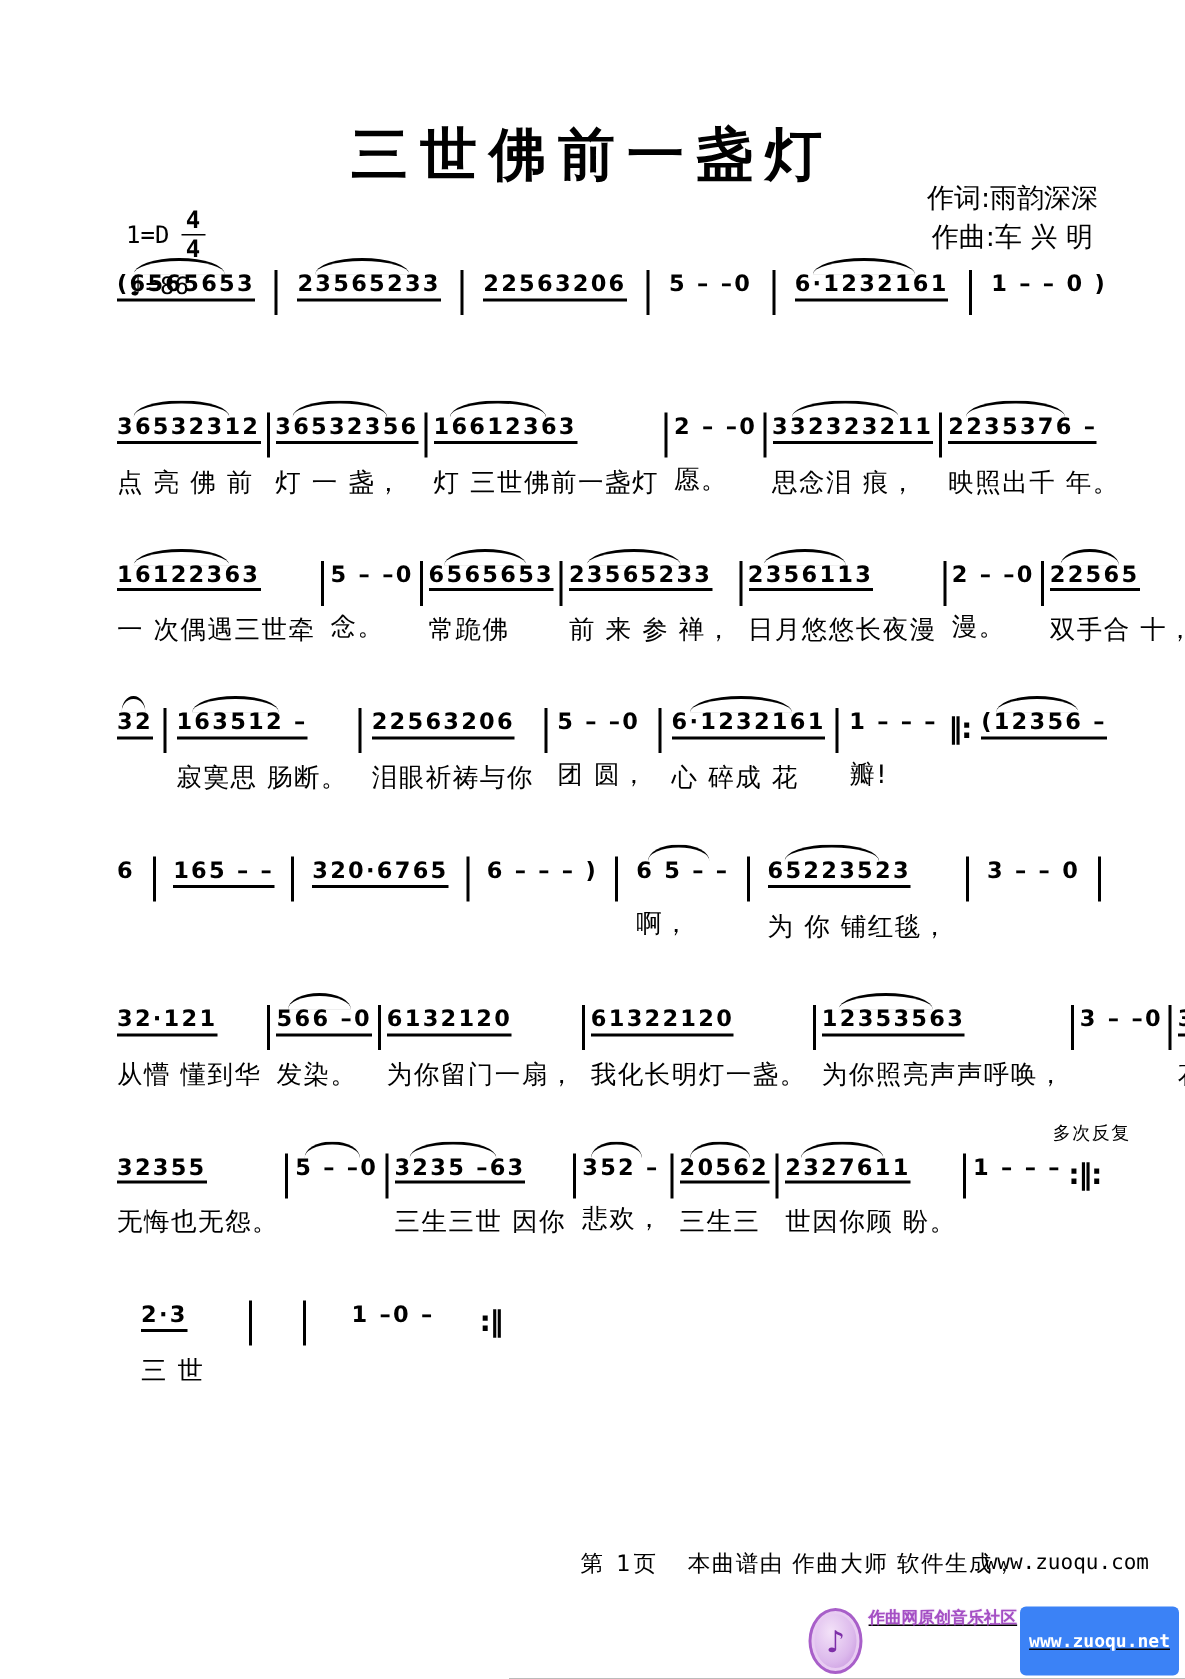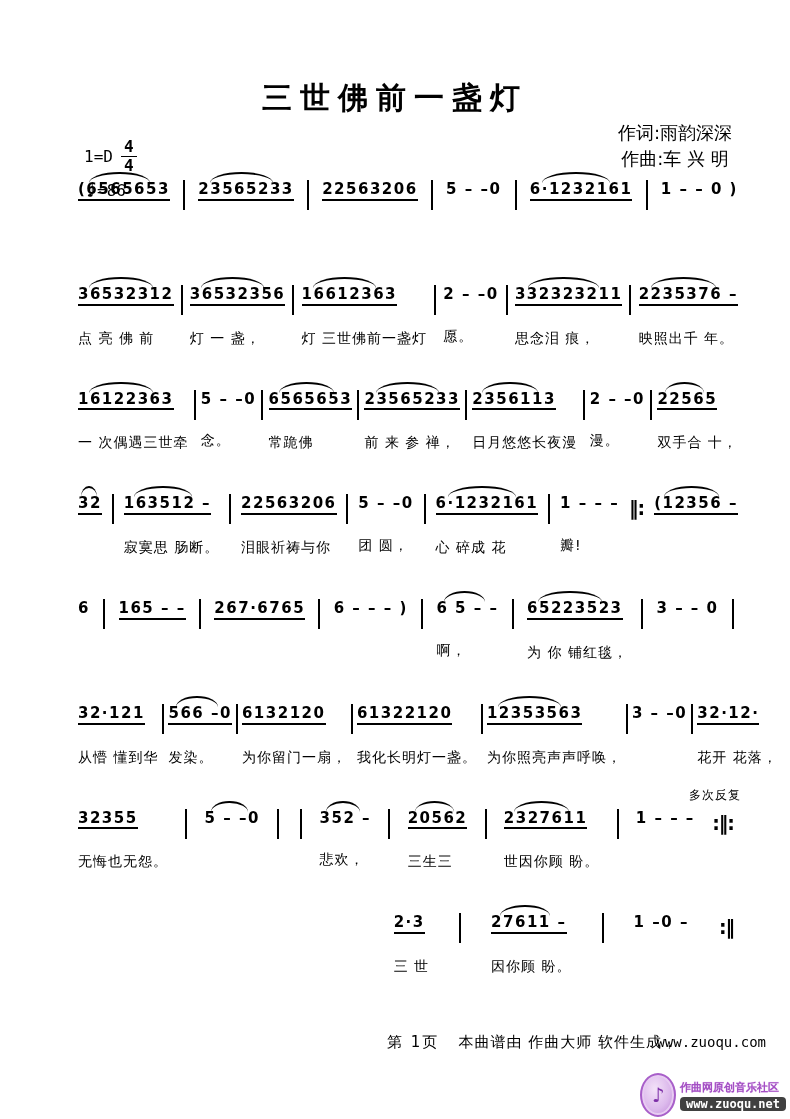--- a/index.html
+++ b/index.html
@@ -9,49 +9,49 @@
     background:#ffffff;
     margin:0 auto;
     font-family:"DejaVu Sans","Liberation Sans",sans-serif;
     color:#000;
     overflow:hidden;
   }
   
   .title{
     position:absolute;top:78px;left:0;right:0;
     text-align:center;
-    font-size:30px;font-weight:bold;letter-spacing:8px;
+    font-size:38px;font-weight:bold;letter-spacing:8px;
   }
   .meta-left{position:absolute;top:118px;left:84px;font-size:16px;margin-top:21px;}
   .keyline{display:flex;align-items:center;gap:8px;font-family:"DejaVu Sans Mono",monospace;}
   .timesig{display:inline-flex;flex-direction:column;align-items:center;line-height:1;font-weight:bold;}
   .timesig .top{border-bottom:1px solid #000;padding:0 3px 1px;}
   .timesig .bot{padding-top:1px;}
   .tempoline{margin-top:4px;font-family:"DejaVu Sans Mono",monospace;display:flex;align-items:center;}
   .notehead{font-size:20px;margin-right:1px;}
   .meta-right{position:absolute;top:120px;right:58px;text-align:center;font-size:18px;line-height:1.45;}
   
   .score{position:absolute;top:180px;left:78px;width:660px;}
   .system{display:flex;justify-content:space-between;align-items:flex-start;margin-bottom:41px;}
-  .system.short{justify-content:flex-end;gap:26px;padding-left:16px;}
+  .system.short{justify-content:flex-start;gap:26px;padding-left:16px;}
   .measure{display:flex;flex-direction:column;align-items:flex-start;position:relative;}
   .notes{
     position:relative;
     font-size:15px;font-weight:bold;letter-spacing:1.5px;
     font-family:"DejaVu Sans","Liberation Sans",sans-serif;
     white-space:nowrap;line-height:1.25;
   }
   .notes.beam{box-shadow:inset 0 -2px 0 #000;padding-bottom:2px;}
   .measure.arc .notes::after{
     content:"";position:absolute;top:-8px;left:12%;right:22%;height:9px;
     border-top:2px solid #000;border-radius:50% 50% 0 0 / 100% 100% 0 0;
   }
   .lyric{
-    margin-top:24px;min-height:19px;
-    font-size:14px;letter-spacing:1px;white-space:nowrap;
+    margin-top:14px;min-height:19px;
+    font-size:17px;letter-spacing:1px;white-space:nowrap;
   }
   .bar{align-self:flex-start;margin:0 4px;}
   .bar.plain{width:0;border-left:2px solid #000;height:30px;}
   .bar.glyph{font-size:19px;font-weight:bold;line-height:29px;letter-spacing:-1px;}
   .mark{
     position:absolute;top:-22px;right:-46px;
     font-size:12px;letter-spacing:1px;white-space:nowrap;
   }
   
   .footer{position:absolute;top:1031px;left:0;right:0;height:24px;font-size:15px;}
@@ -64,29 +64,29 @@
     display:flex;align-items:center;gap:4px;
   }
   .wm-logo{
     width:32px;height:40px;border-radius:50%;
     background:radial-gradient(ellipse at 40% 35%, #f3e2f8 0%, #dcb9ec 55%, #bb82d6 100%);
     border:2px solid #a85fc9;
     display:flex;align-items:center;justify-content:center;
     box-shadow:inset 0 0 0 2px #e8ccf2;
   }
   .wm-clef{color:#7d2fa8;font-size:20px;font-weight:bold;line-height:1;}
-  .wm-text{display:flex;flex-direction:column;align-items:flex-start;gap:2px;}
+  .wm-text{display:flex;align-items:flex-start;gap:2px;text-decoration:underline;}
   .wm-community{
     color:#a44fc4;font-weight:bold;font-size:11px;letter-spacing:0;
     text-shadow:0 0 1px #d9aee9;white-space:nowrap;
   }
   .wm-url{
-    background:#404040;color:#ffffff;font-weight:bold;font-size:12px;
+    background:#3b82f6;color:#ffffff;font-weight:bold;font-size:12px;
     font-family:"DejaVu Sans Mono",monospace;
-    padding:0 6px;border-radius:4px;white-space:nowrap;
+    padding:16px 6px;border-radius:4px;white-space:nowrap;
   }
 </style>
 </head>
 <body>
 
 <div class="page">
 
   <div class="title">三世佛前一盏灯</div>
 
   <div class="meta-left">
@@ -248,21 +248,21 @@
           <div class="notes">6</div>
           <div class="lyric"></div>
         </div>
         <div class="bar plain"></div>
         <div class="measure">
           <div class="notes beam">165 – –</div>
           <div class="lyric"></div>
         </div>
         <div class="bar plain"></div>
         <div class="measure">
-          <div class="notes beam">267·6765</div>
+          <div class="notes beam">320·6765</div>
           <div class="lyric"></div>
         </div>
         <div class="bar plain"></div>
         <div class="measure">
           <div class="notes">6 – – – )</div>
           <div class="lyric"></div>
         </div>
         <div class="bar plain"></div>
         <div class="measure arc">
           <div class="notes">6 5 – –</div>
@@ -320,20 +320,24 @@
         <div class="measure">
           <div class="notes beam">32355</div>
           <div class="lyric">无悔也无怨。</div>
         </div>
         <div class="bar plain"></div>
         <div class="measure arc">
           <div class="notes">5 – –0</div>
           <div class="lyric"></div>
         </div>
         <div class="bar plain"></div>
+        <div class="measure arc">
+          <div class="notes beam">3235 –63</div>
+          <div class="lyric">三生三世  因你</div>
+        </div>
         <div class="bar plain"></div>
         <div class="measure arc">
           <div class="notes">352 –</div>
           <div class="lyric">悲欢，</div>
         </div>
         <div class="bar plain"></div>
         <div class="measure arc">
           <div class="notes beam">20562</div>
           <div class="lyric">三生三</div>
         </div>
@@ -349,24 +353,20 @@
           <div class="lyric"></div>
         </div>
         <div class="bar glyph">:‖:</div>
       </div>
       <div class="system short">
         <div class="measure">
           <div class="notes beam">2·3</div>
           <div class="lyric">三 世</div>
         </div>
         <div class="bar plain"></div>
-        <div class="measure arc">
-          <div class="notes beam">27611 –</div>
-          <div class="lyric">因你顾  盼。</div>
-        </div>
         <div class="bar plain"></div>
         <div class="measure">
           <div class="notes">1 –0 –</div>
           <div class="lyric"></div>
         </div>
         <div class="bar glyph">:‖</div>
       </div>
     </div>
 
   <div class="footer">

